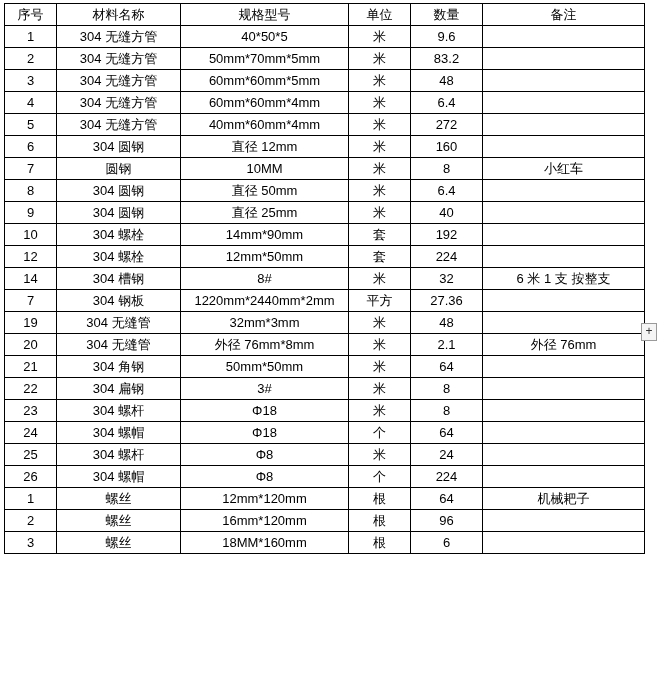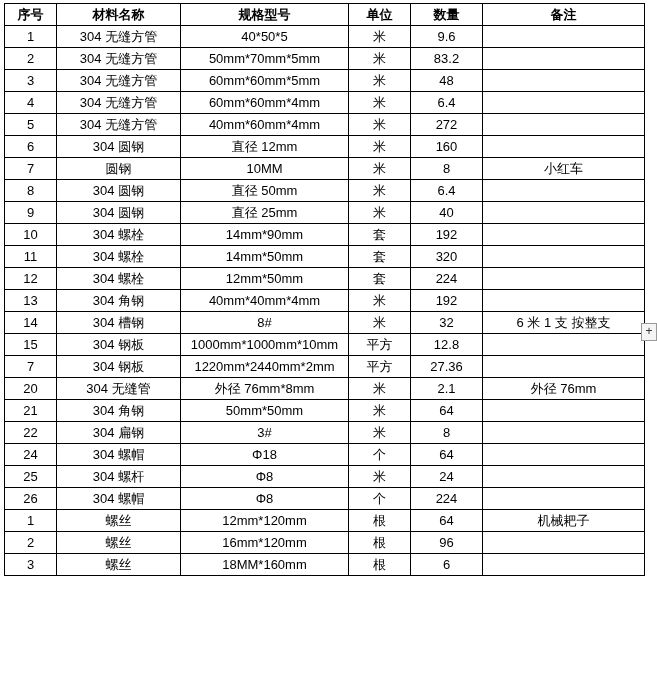--- a/index.html
+++ b/index.html
@@ -44,21 +44,21 @@
   }
   col.c-no    { width: 52px; }
   col.c-name  { width: 124px; }
   col.c-spec  { width: 168px; }
   col.c-unit  { width: 62px; }
   col.c-qty   { width: 72px; }
   col.c-note  { width: 162px; }
 
   .hdr td {
     font-size: 13.5px;
-    font-weight: bold;
+    font-weight: normal;
   }
   .cell-note {
     font-size: 13px;
   }
   .subtotal td {
     text-align: center;
   }
   
   .plus-widget {
     position: absolute;
@@ -171,87 +171,79 @@
         </tr>
         <tr>
           <td>10</td>
           <td>304 螺栓</td>
           <td>14mm*90mm</td>
           <td>套</td>
           <td>192</td>
           <td class="cell-note"></td>
         </tr>
         <tr>
-          <td>11</td>
-          <td>304 螺栓</td>
-          <td>14mm*50mm</td>
-          <td>套</td>
-          <td>320</td>
-          <td class="cell-note"></td>
-        </tr>
-        <tr>
           <td>12</td>
           <td>304 螺栓</td>
           <td>12mm*50mm</td>
           <td>套</td>
           <td>224</td>
           <td class="cell-note"></td>
         </tr>
         <tr>
-          <td>13</td>
-          <td>304 角钢</td>
-          <td>40mm*40mm*4mm</td>
-          <td>米</td>
-          <td>192</td>
-          <td class="cell-note"></td>
-        </tr>
-        <tr>
           <td>14</td>
           <td>304 槽钢</td>
           <td>8#</td>
           <td>米</td>
           <td>32</td>
           <td class="cell-note">6 米 1 支   按整支</td>
-        </tr>
-        <tr>
-          <td>15</td>
-          <td>304 钢板</td>
-          <td>1000mm*1000mm*10mm</td>
-          <td>平方</td>
-          <td>12.8</td>
-          <td class="cell-note"></td>
         </tr>
         <tr>
           <td>7</td>
           <td>304 钢板</td>
           <td>1220mm*2440mm*2mm</td>
           <td>平方</td>
           <td>27.36</td>
           <td class="cell-note"></td>
         </tr>
         <tr>
+          <td>19</td>
+          <td>304 无缝管</td>
+          <td>32mm*3mm</td>
+          <td>米</td>
+          <td>48</td>
+          <td class="cell-note"></td>
+        </tr>
+        <tr>
           <td>20</td>
           <td>304 无缝管</td>
           <td>外径 76mm*8mm</td>
           <td>米</td>
           <td>2.1</td>
           <td class="cell-note">外径 76mm</td>
         </tr>
         <tr>
           <td>21</td>
           <td>304 角钢</td>
           <td>50mm*50mm</td>
           <td>米</td>
           <td>64</td>
           <td class="cell-note"></td>
         </tr>
         <tr>
           <td>22</td>
           <td>304 扁钢</td>
           <td>3#</td>
+          <td>米</td>
+          <td>8</td>
+          <td class="cell-note"></td>
+        </tr>
+        <tr>
+          <td>23</td>
+          <td>304 螺杆</td>
+          <td>Φ18</td>
           <td>米</td>
           <td>8</td>
           <td class="cell-note"></td>
         </tr>
         <tr>
           <td>24</td>
           <td>304 螺帽</td>
           <td>Φ18</td>
           <td>个</td>
           <td>64</td>

